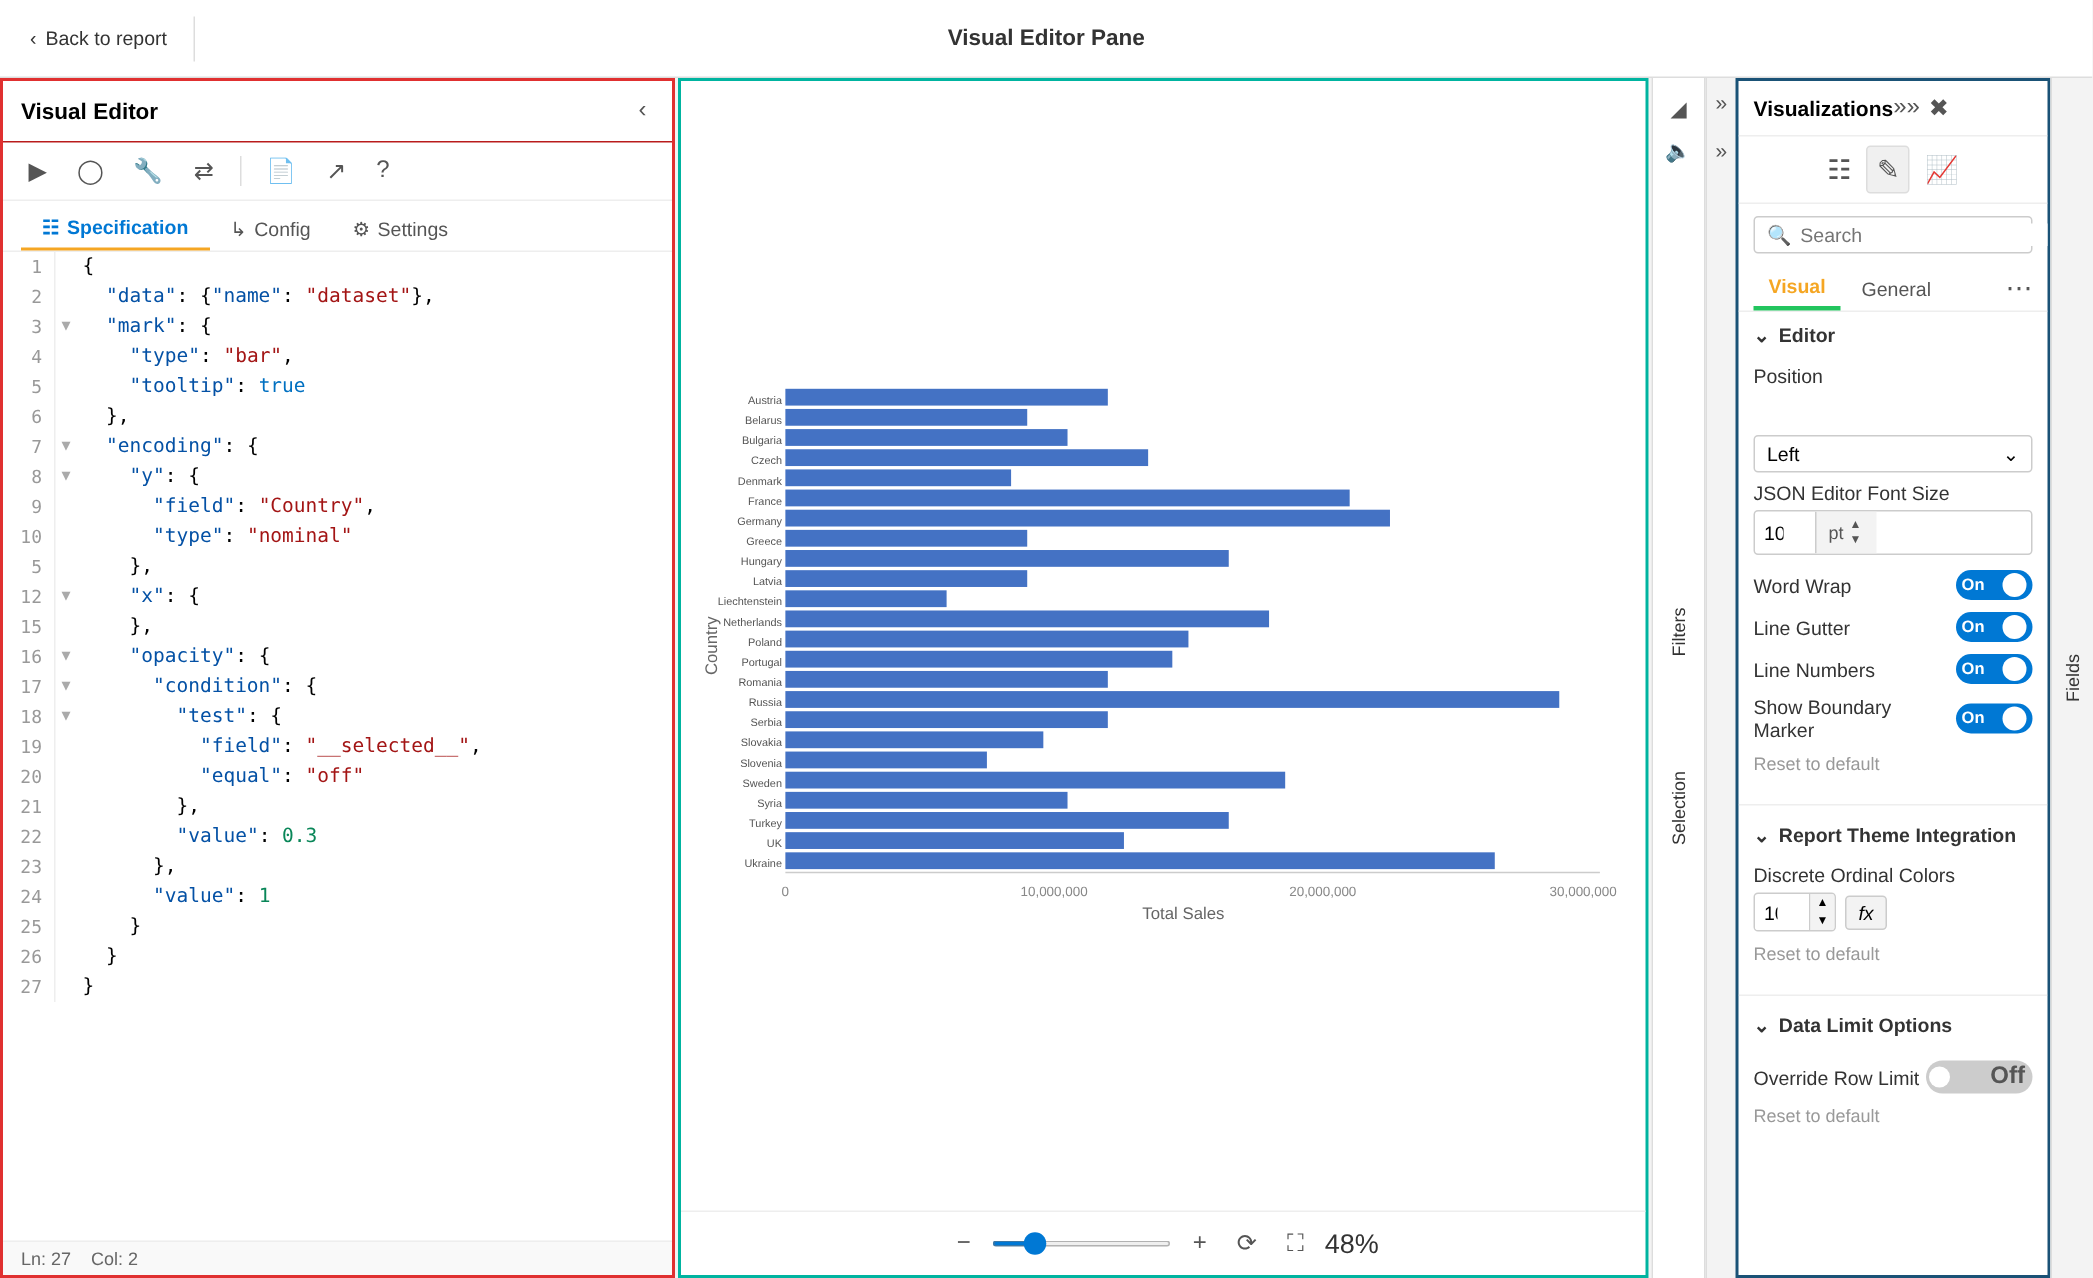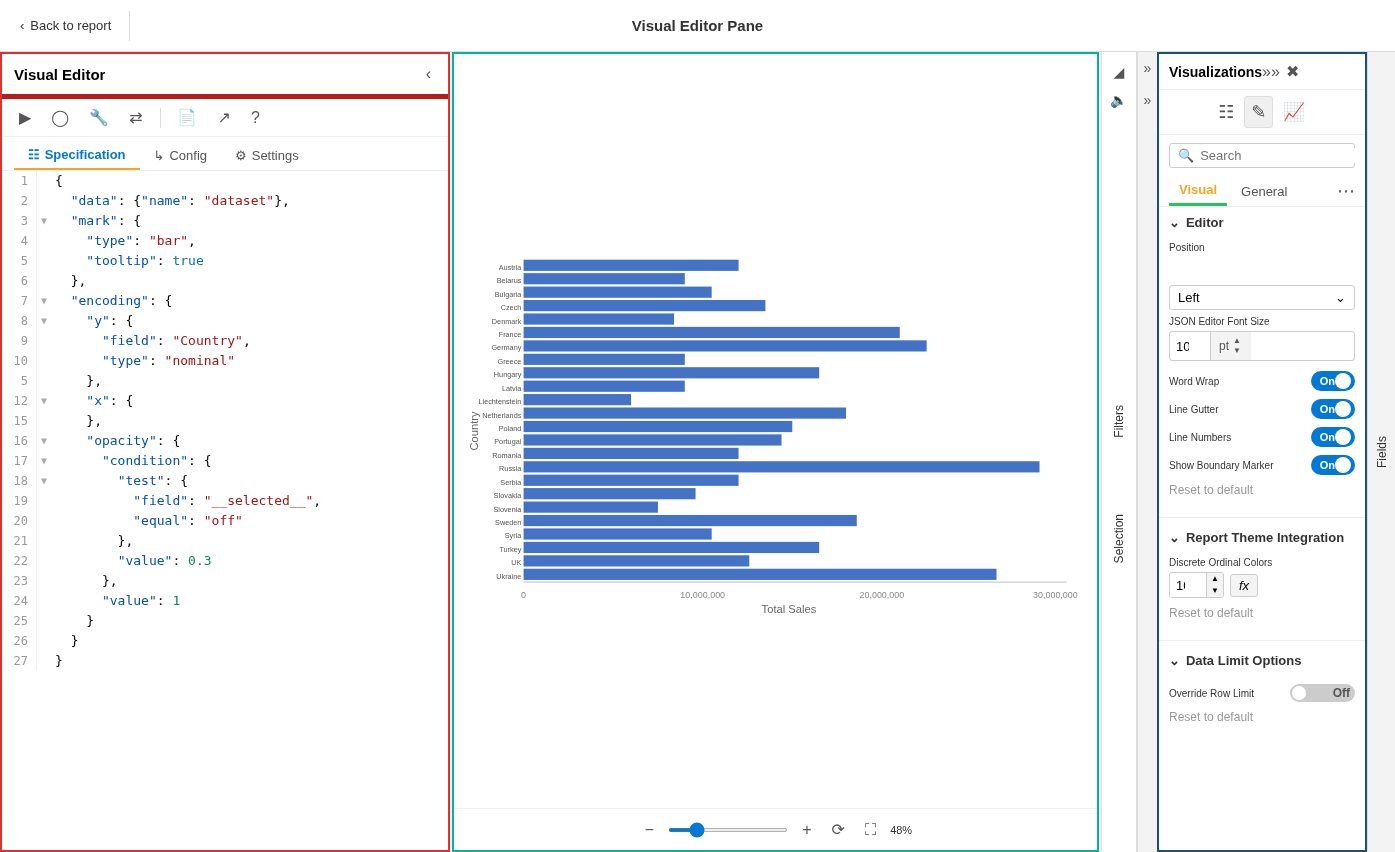--- a/index.html
+++ b/index.html
@@ -13,21 +13,21 @@
     .top-title { position: absolute; left: 50%; transform: translateX(-50%); font-size: 15px; font-weight: 600; color: #333; }
 
     
     .main { display: flex; flex: 1; overflow: hidden; }
 
     
     .editor-pane {
       width: 450px; min-width: 450px; border: 2px solid #e03030; background: #fff; display: flex; flex-direction: column; position: relative;
     }
     .editor-header {
-      display: flex; align-items: center; justify-content: space-between; padding: 8px 12px; border-bottom: 5px solid #b91c1c;
+      display: flex; align-items: center; justify-content: space-between; padding: 8px 12px; border-bottom: 1px solid #b91c1c;
     }
     .editor-title { font-size: 15px; font-weight: 600; }
     .editor-toolbar { display: flex; align-items: center; gap: 10px; padding: 6px 12px; border-bottom: 1px solid #eee; }
     .toolbar-icon { cursor: pointer; color: #555; font-size: 16px; padding: 3px 5px; border-radius: 3px; border: none; background: none; }
     .toolbar-divider { width: 1px; height: 20px; background: #ddd; margin: 0 2px; }
     .editor-tabs { display: flex; gap: 0; padding: 4px 12px 0; border-bottom: 1px solid #eee; }
     .editor-tab { padding: 6px 14px; cursor: pointer; border: none; background: none; font-size: 13px; color: #555; display: flex; align-items: center; gap: 5px; }
     .editor-tab.active { color: #0078d4; border-bottom: 2px solid #f5a623; font-weight: 600; }
 
     
@@ -70,24 +70,24 @@
     .viz-tabs { display: flex; padding: 0 10px; border-bottom: 1px solid #eee; gap: 4px; align-items: center; }
     .viz-tab { padding: 6px 10px; cursor: pointer; border: none; background: none; font-size: 13px; color: #555; }
     .viz-tab.active { color: #f5a623; border-bottom: 3px solid #22c55e; font-weight: 600; }
     .viz-tab-more { margin-left: auto; cursor: pointer; color: #555; font-size: 18px; line-height: 1; }
 
     
     .viz-body { flex: 1; overflow-y: auto; padding: 0; }
     .section-header { display: flex; align-items: center; gap: 6px; padding: 8px 10px; cursor: pointer; font-size: 13px; font-weight: 600; color: #333; }
     .section-content { padding: 4px 10px 8px; }
     .prop-row { display: flex; align-items: center; justify-content: space-between; padding: 4px 0; }
-    .prop-label { font-size: 10px; color: #333; }
-
-    
-    .toggle { display: flex; align-items: center; background: #0078d4; border-radius: 20px; padding: 2px 4px; gap: 0; cursor: pointer; min-width: 44px; justify-content: flex-end; }
+    .prop-label { font-size: 13px; color: #333; }
+
+    
+    .toggle { display: flex; align-items: center; background: #0078d4; border-radius: 20px; padding: 2px 4px; gap: 12px; cursor: pointer; min-width: 44px; justify-content: flex-end; }
     .toggle-knob { width: 16px; height: 16px; background: #fff; border-radius: 50%; }
     .toggle-label { font-size: 11px; color: #fff; font-weight: 600; }
 
     
     .dropdown { display: flex; align-items: center; justify-content: space-between; border: 1px solid #ccc; border-radius: 3px; padding: 4px 8px; min-width: 120px; cursor: pointer; background: #fff; font-size: 13px; margin-top: 32px; }
 
     
     .num-input { display: flex; align-items: center; border: 1px solid #ccc; border-radius: 3px; overflow: hidden; }
     .num-input input { width: 40px; border: none; outline: none; padding: 4px 6px; font-size: 13px; text-align: center; }
     .num-input-unit { padding: 4px 8px; background: #f3f3f3; border-left: 1px solid #ccc; font-size: 12px; color: #555; display: flex; align-items: center; gap: 2px; }
@@ -289,20 +289,25 @@
           <div class="line-num">26</div>
           <div class="line-fold"></div>
           <div class="line-content">  }</div>
         </div>
         <div class="code-line">
           <div class="line-num">27</div>
           <div class="line-fold"></div>
           <div class="line-content">}</div>
         </div>
       </div>
+    <div class="editor-status">
+      <span>Ln: 27</span>
+      &nbsp;&nbsp;
+      <span>Col: 2</span>
+    </div>
   </div>
 
   <div class="preview-pane">
     <div class="preview-content">
       <div class="chart-container">
         <svg id="bar-chart" width="100%" height="100%" viewBox="0 0 560 330">
 
           <text x="14" y="165" transform="rotate(-90,14,165)" text-anchor="middle" font-size="10" fill="#666">Country</text>
 
           <g id="chart-bars">
@@ -366,21 +371,21 @@
           <text x="292" y="328" text-anchor="middle" font-size="10" fill="#666">Total Sales</text>
         </svg>
       </div>
     </div>
     <div class="preview-footer">
       <button class="zoom-btn">−</button>
       <input type="range" class="zoom-slider" min="10" max="200" value="48" style="">
       <button class="zoom-btn">+</button>
       <button class="zoom-btn">⟳</button>
       <button class="zoom-btn">⛶</button>
-      <span style="font-size:11px;color:#333;">48%</span>
+      <span style="font-size:18px;color:#333;">48%</span>
     </div>
   </div>
 
   <div style="display:flex;flex-direction:column;">
     <div style="width:36px;background:#fff;border-left:1px solid #ddd;border-right:1px solid #ddd;flex:1;display:flex;flex-direction:column;align-items:center;padding-top:8px;gap:4px;">
       <button style="border:none;background:none;cursor:pointer;font-size:14px;color:#555;padding:4px;">◢</button>
       <button style="border:none;background:none;cursor:pointer;font-size:14px;color:#555;padding:4px;">🔈</button>
       <div style="flex:1;display:flex;flex-direction:column;justify-content:center;gap:60px;align-items:center;">
         <div class="vertical-label">Filters</div>
         <div class="vertical-label">Selection</div>
@@ -515,21 +520,21 @@
 
       <div class="section-header">
         <span>⌄</span>
         <span>Data Limit Options</span>
       </div>
       <div class="section-content">
         <div class="prop-row">
           <span class="prop-label">Override Row Limit</span>
           <div class="toggle-sm off">
             <div class="toggle-sm-knob"></div>
-            <span class="toggle-sm-label" style="color:#555;font-size:12px;margin-left:22px;">Off</span>
+            <span class="toggle-sm-label" style="color:#555;font-size:16px;margin-left:22px;">Off</span>
           </div>
         </div>
         <div class="reset-link">Reset to default</div>
       </div>
 
     </div>
   </div>
 
   <div class="fields-tab">
     <span class="fields-label">Fields</span>

